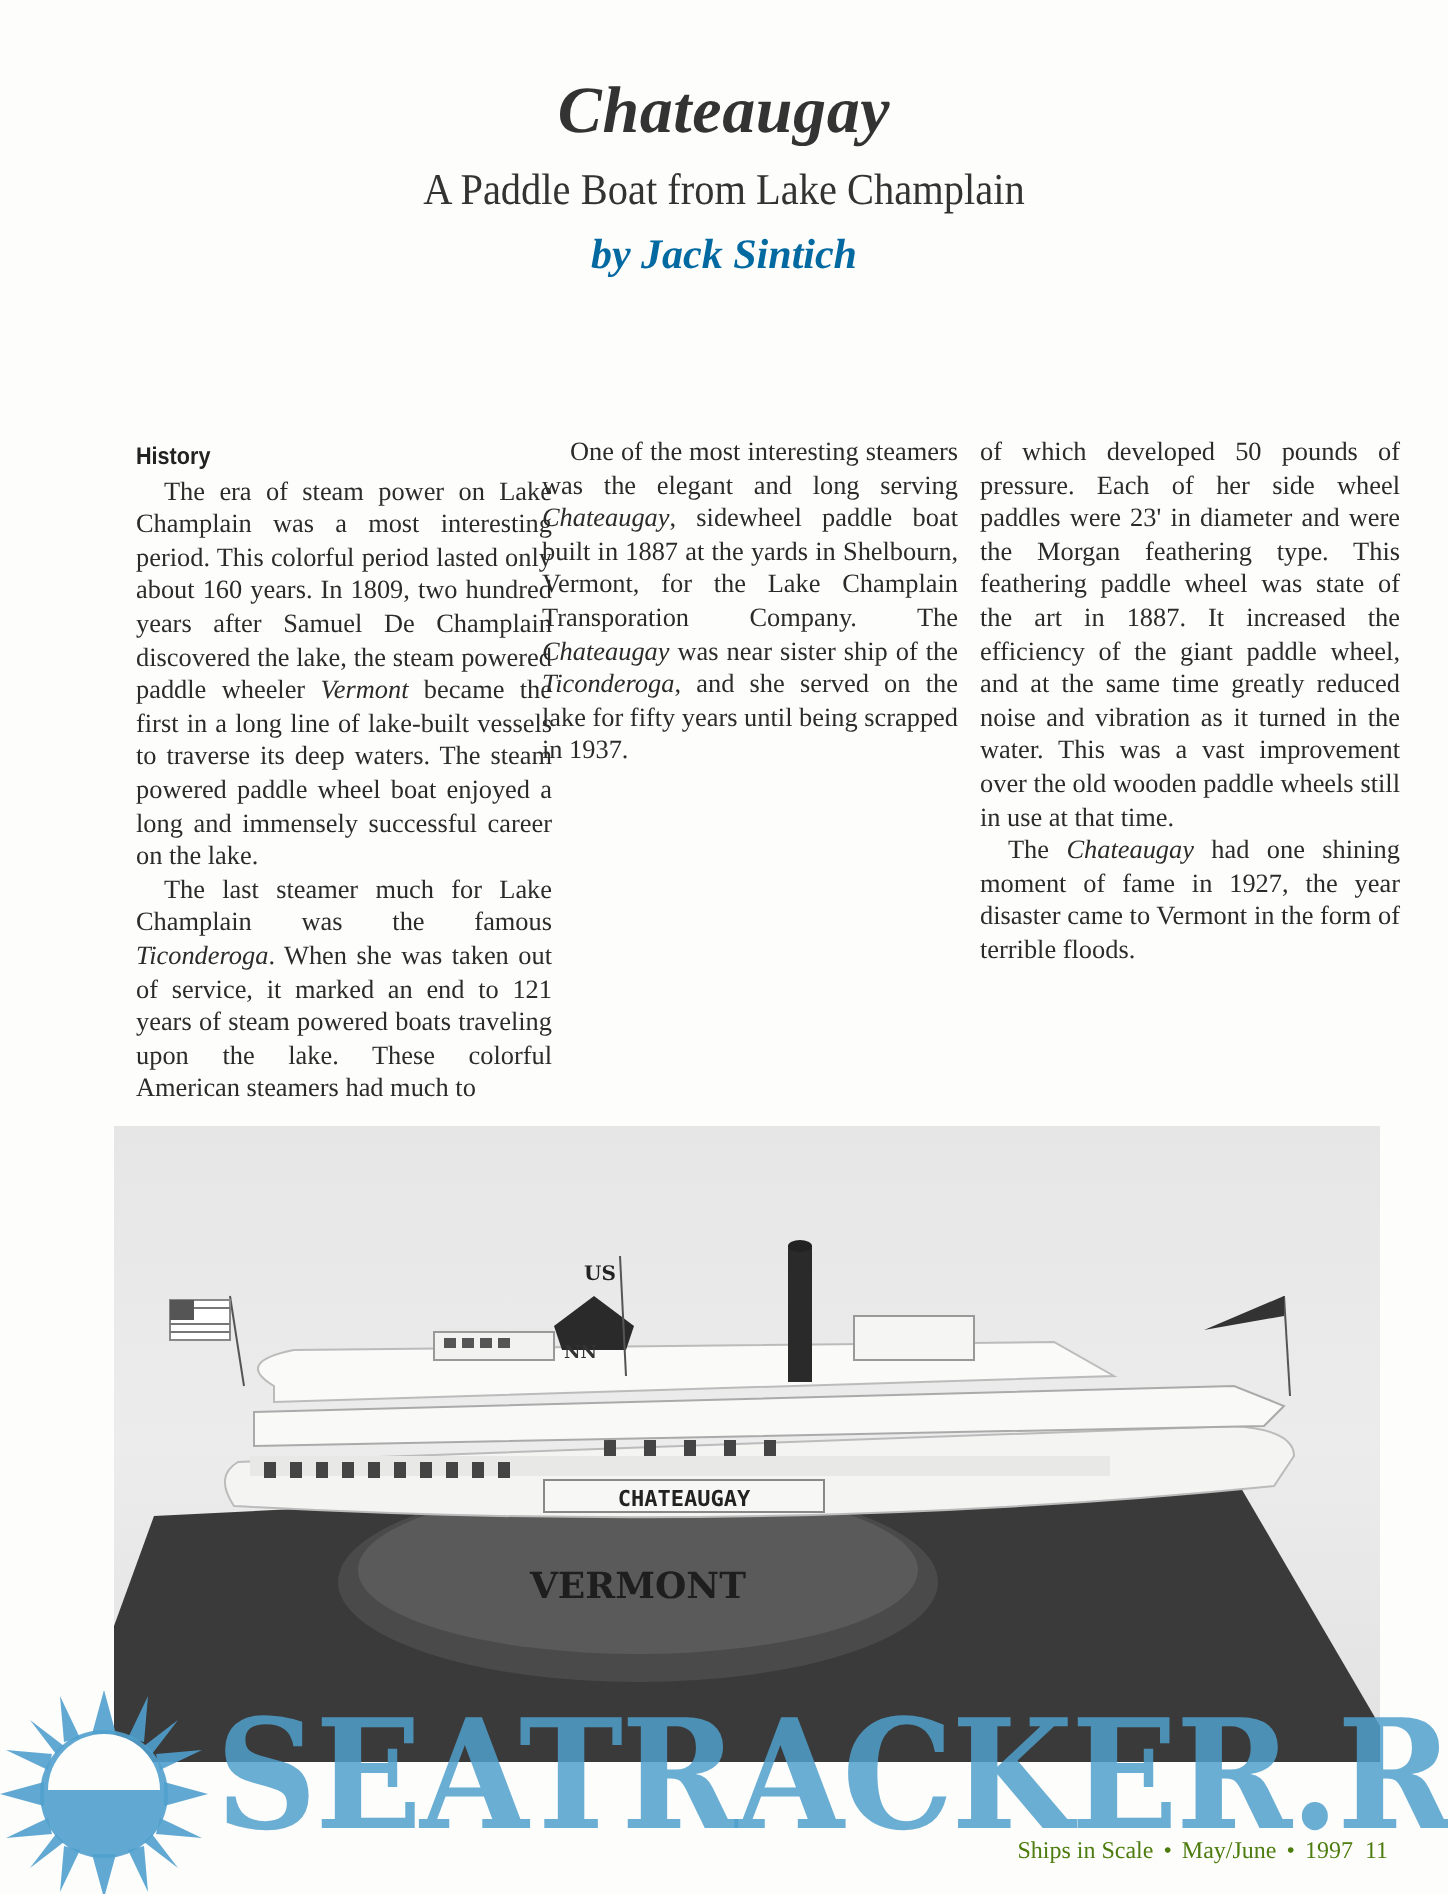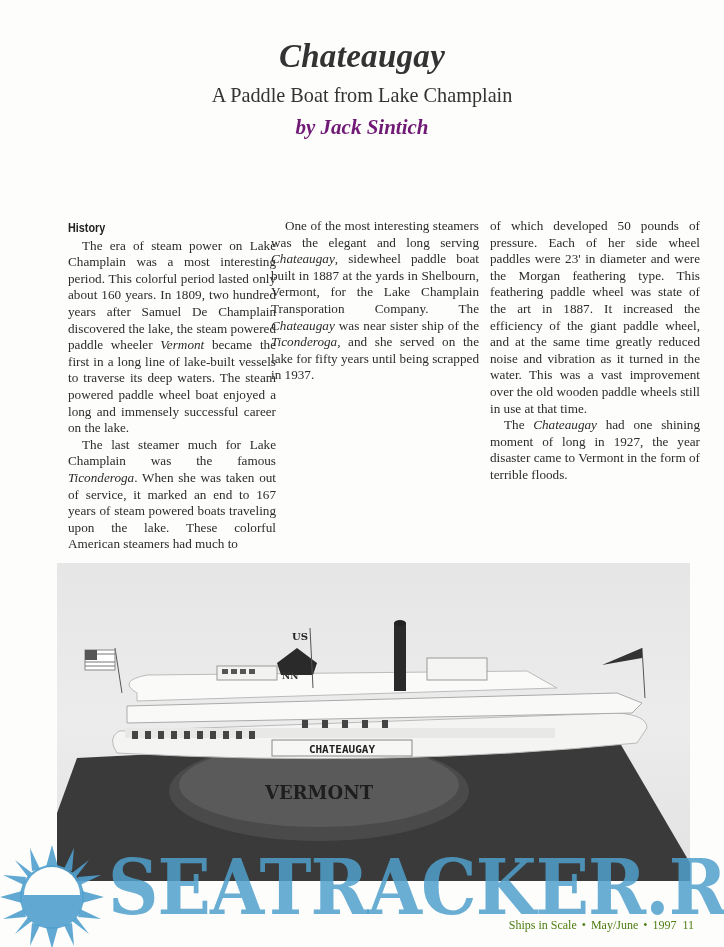--- a/index.html
+++ b/index.html
@@ -13,21 +13,21 @@
     font-size: 33px; font-weight: bold; font-style: italic; color: #333;
     letter-spacing: 0.3px; margin: 0;
   }
   .subtitle {
     position: absolute; left: 0; width: 724px; top: 82px; text-align: center;
     font-size: 22px; color: #333; margin: 0; font-weight: normal;
     transform: scaleX(0.92);
   }
   .byline {
     position: absolute; left: 0; width: 724px; top: 115px; text-align: center;
-    font-size: 21px; font-style: italic; font-weight: bold; color: #701a75; margin: 0;
+    font-size: 21px; font-style: italic; font-weight: bold; color: #0369a1; margin: 0;
   }
   .col {
     position: absolute; top: 220px; width: 208px;
     font-size: 13.2px; line-height: 16.6px; text-align: justify; color: #2b2b2b;
   }
   .col1 { left: 68px; }
   .col2 { left: 271px; top: 218px; }
   .col3 { left: 490px; top: 218px; width: 210px; }
   .col p { margin: 0; text-indent: 14px; }
   .col p.noindent { text-indent: 0; }
@@ -58,30 +58,30 @@
 </head>
 <body>
 
 <h1 class="title">Chateaugay</h1>
 <h2 class="subtitle">A Paddle Boat from Lake Champlain</h2>
 <div class="byline">by Jack Sintich</div>
 
 <div class="col col1">
   <div class="section-head">History</div>
   <p><span>The era of steam power on Lake Champlain was a most interesting period. This colorful period lasted only about 160 years. In 1809, two hundred years after Samuel De Champlain discovered the lake, the steam powered paddle wheeler </span><i>Vermont</i><span> became the first in a long line of lake-built vessels to traverse its deep waters. The steam powered paddle wheel boat enjoyed a long and immensely successful career on the lake.</span></p>
-  <p><span>The last steamer much for Lake Champlain was the famous </span><i>Ticonderoga</i><span>. When she was taken out of service, it marked an end to 167 years of steam powered boats traveling upon the lake. These colorful American steamers had much to</span></p>
+  <p><span>The last steamer much for Lake Champlain was the famous </span><i>Ticonderoga</i><span>. When she was taken out of service, it marked an end to 121 years of steam powered boats traveling upon the lake. These colorful American steamers had much to</span></p>
 </div>
 
 <div class="col col2">
   <p><span>One of the most interesting steamers was the elegant and long serving </span><i>Chateaugay</i><span>, sidewheel paddle boat built in 1887 at the yards in Shelbourn, Vermont, for the Lake Champlain Transporation Company. The </span><i>Chateaugay</i><span> was near sister ship of the </span><i>Ticonderoga</i><span>, and she served on the lake for fifty years until being scrapped in 1937.</span></p>
 </div>
 
 <div class="col col3">
   <p class="noindent"><span>of which developed 50 pounds of pressure. Each of her side wheel paddles were 23' in diameter and were the Morgan feathering type. This feathering paddle wheel was state of the art in 1887. It increased the efficiency of the giant paddle wheel, and at the same time greatly reduced noise and vibration as it turned in the water. This was a vast improvement over the old wooden paddle wheels still in use at that time.</span></p>
-  <p><span>The </span><i>Chateaugay</i><span> had one shining moment of long in 1927, the year disaster came to Vermont in the form of terrible floods.</span></p>
+  <p><span>The </span><i>Chateaugay</i><span> had one shining moment of fame in 1927, the year disaster came to Vermont in the form of terrible floods.</span></p>
 </div>
 
 <div class="photo">
   <svg width="633" height="318" viewBox="0 0 633 318">
 
     <polygon points="0,318 0,250 20,195 520,170 560,175 633,300 633,318" fill="#3a3a3a"></polygon>
 
     <ellipse cx="262" cy="228" rx="150" ry="50" fill="#4a4a4a"></ellipse>
     <ellipse cx="262" cy="222" rx="140" ry="42" fill="#5a5a5a"></ellipse>
     <text x="262" y="236" text-anchor="middle" font-family="DejaVu Serif, serif" font-weight="bold" font-size="18" fill="#1e1e1e">VERMONT</text>

